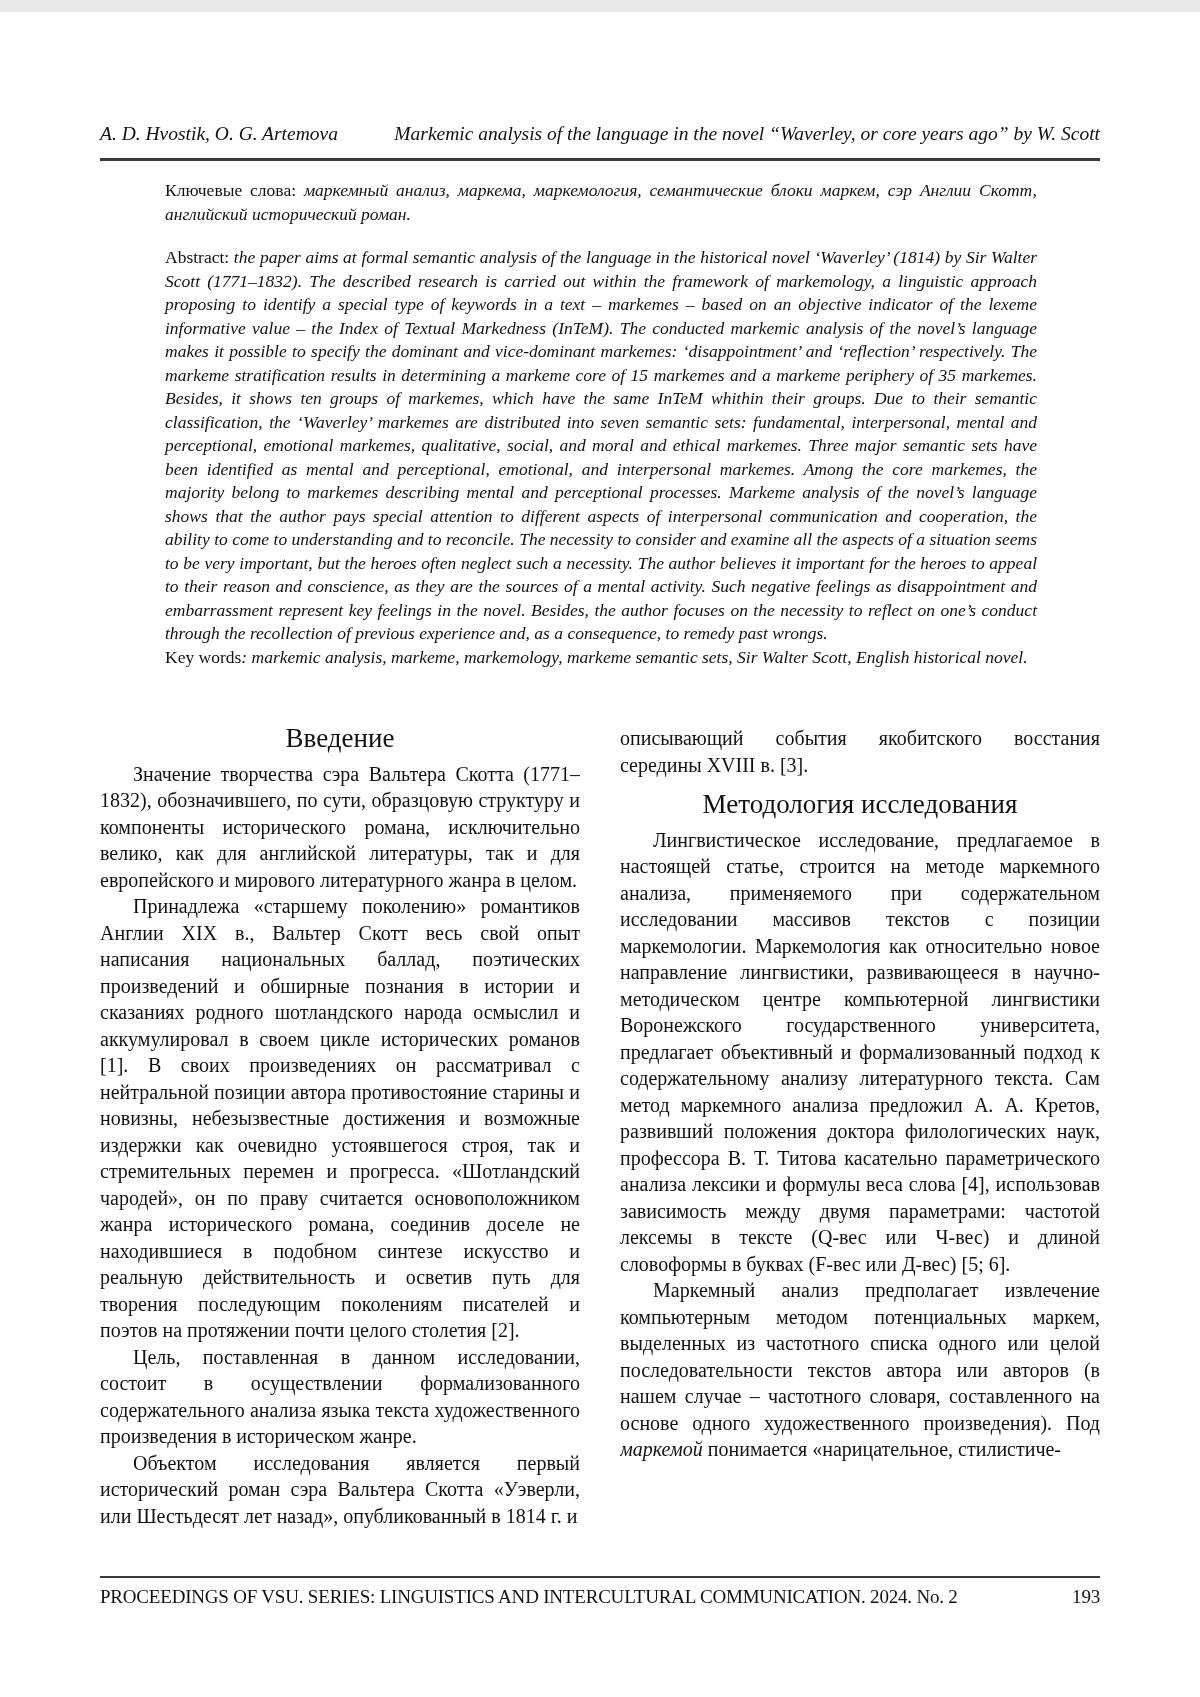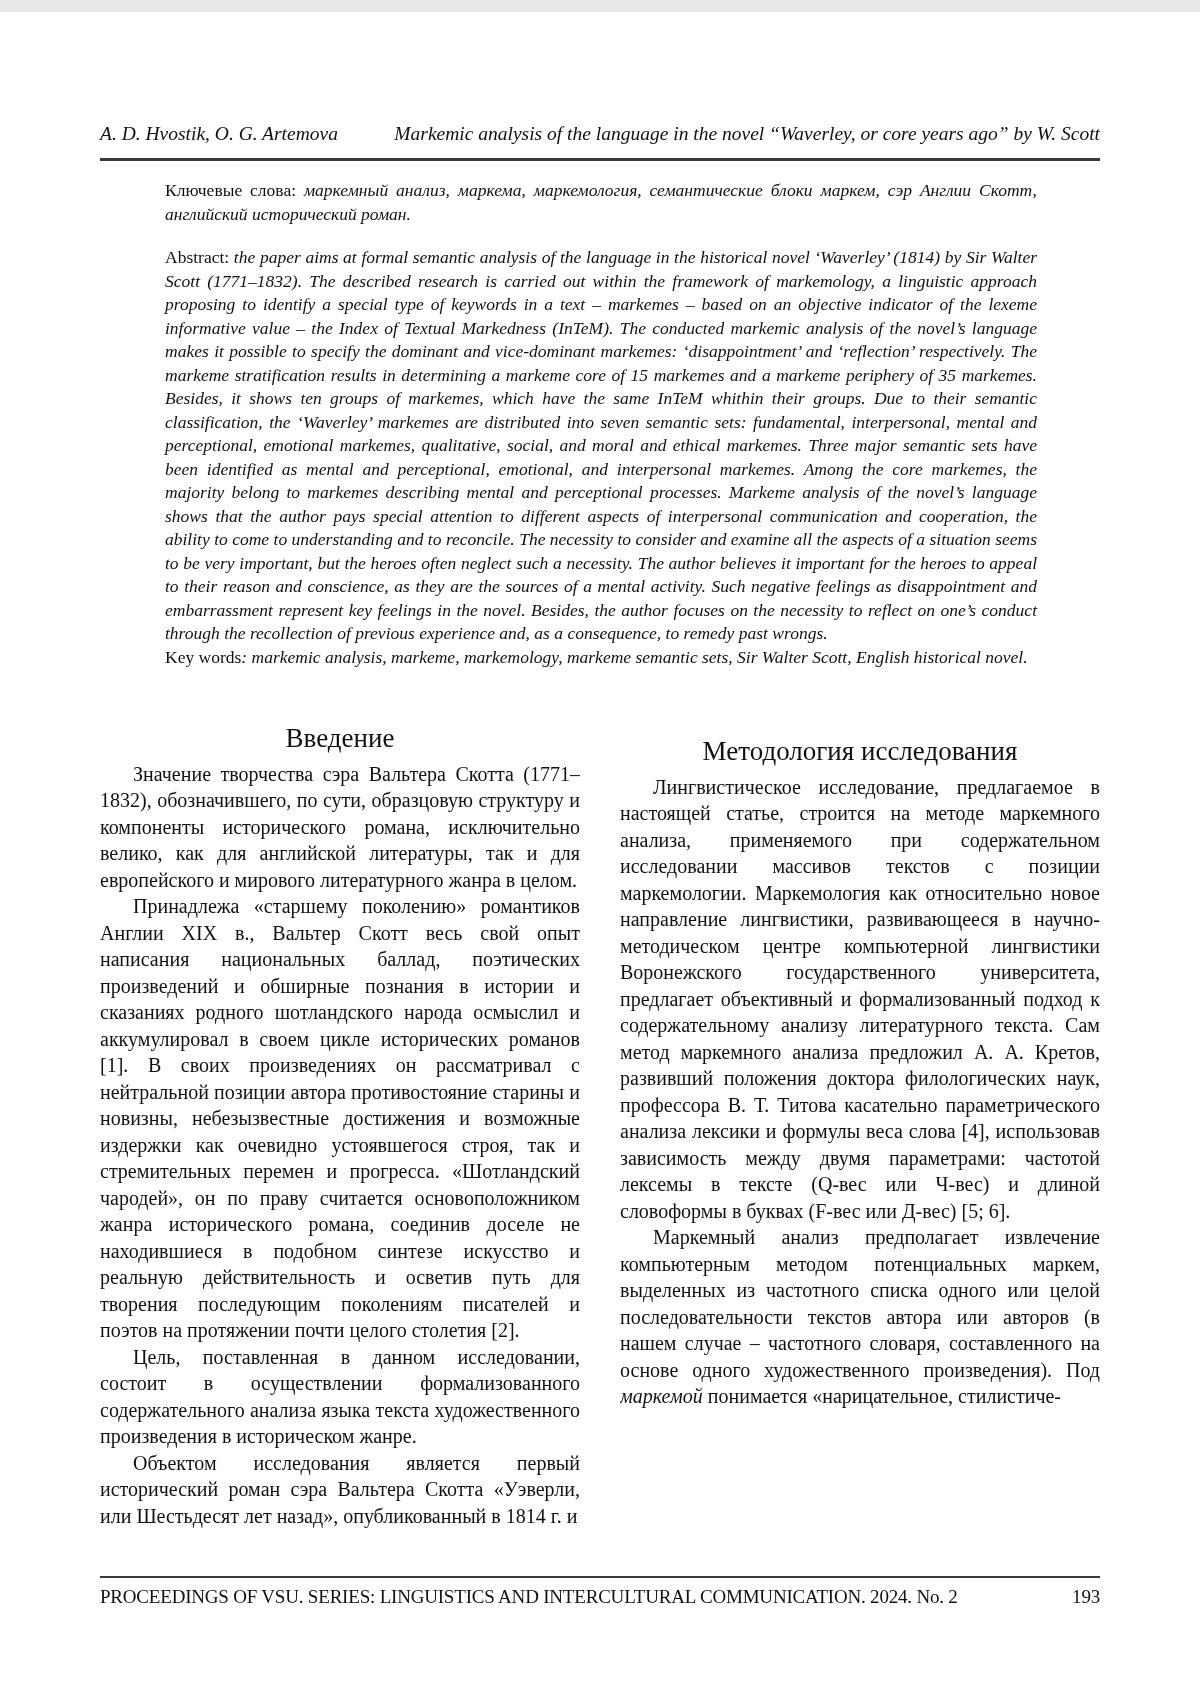--- a/index.html
+++ b/index.html
@@ -112,20 +112,21 @@
 
     <div class="body-columns">
       <div class="col">
         <h2 class="col-heading">Введение</h2>
         <p>Значение творчества сэра Вальтера Скотта (1771–1832), обозначившего, по сути, образцовую структуру и компоненты исторического романа, исключительно велико, как для английской литературы, так и для европейского и мирового литературного жанра в целом.</p>
         <p>Принадлежа «старшему поколению» романтиков Англии XIX в., Вальтер Скотт весь свой опыт написания национальных баллад, поэтических произведений и обширные познания в истории и сказаниях родного шотландского народа осмыслил и аккумулировал в своем цикле исторических романов [1]. В своих произведениях он рассматривал с нейтральной позиции автора противостояние старины и новизны, небезызвестные достижения и возможные издержки как очевидно устоявшегося строя, так и стремительных перемен и прогресса. «Шотландский чародей», он по праву считается основоположником жанра исторического романа, соединив доселе не находившиеся в подобном синтезе искусство и реальную действительность и осветив путь для творения последующим поколениям писателей и поэтов на протяжении почти целого столетия [2].</p>
         <p>Цель, поставленная в данном исследовании, состоит в осуществлении формализованного содержательного анализа языка текста художественного произведения в историческом жанре.</p>
         <p>Объектом исследования является первый исторический роман сэра Вальтера Скотта «Уэверли, или Шестьдесят лет назад», опубликованный в 1814 г. и</p>
       </div>
       <div class="col">
+        <p class="no-indent">описывающий события якобитского восстания середины XVIII в. [3].</p>
         <h2 class="col-heading mid">Методология исследования</h2>
         <p>Лингвистическое исследование, предлагаемое в настоящей статье, строится на методе маркемного анализа, применяемого при содержательном исследовании массивов текстов с позиции маркемологии. Маркемология как относительно новое направление лингвистики, развивающееся в научно-методическом центре компьютерной лингвистики Воронежского государственного университета, предлагает объективный и формализованный подход к содержательному анализу литературного текста. Сам метод маркемного анализа предложил А. А. Кретов, развивший положения доктора филологических наук, профессора В. Т. Титова касательно параметрического анализа лексики и формулы веса слова [4], использовав зависимость между двумя параметрами: частотой лексемы в тексте (Q-вес или Ч-вес) и длиной словоформы в буквах (F-вес или Д-вес) [5; 6].</p>
         <p><span>Маркемный анализ предполагает извлечение компьютерным методом потенциальных маркем, выделенных из частотного списка одного или целой последовательности текстов автора или авторов (в нашем случае – частотного словаря, составленного на основе одного художественного произведения). Под </span><span class="italic-word">маркемой</span><span> понимается «нарицательное, стилистиче-</span></p>
       </div>
     </div>
 
   </div>
 
   <div class="footer">
     <hr class="footer-rule">

